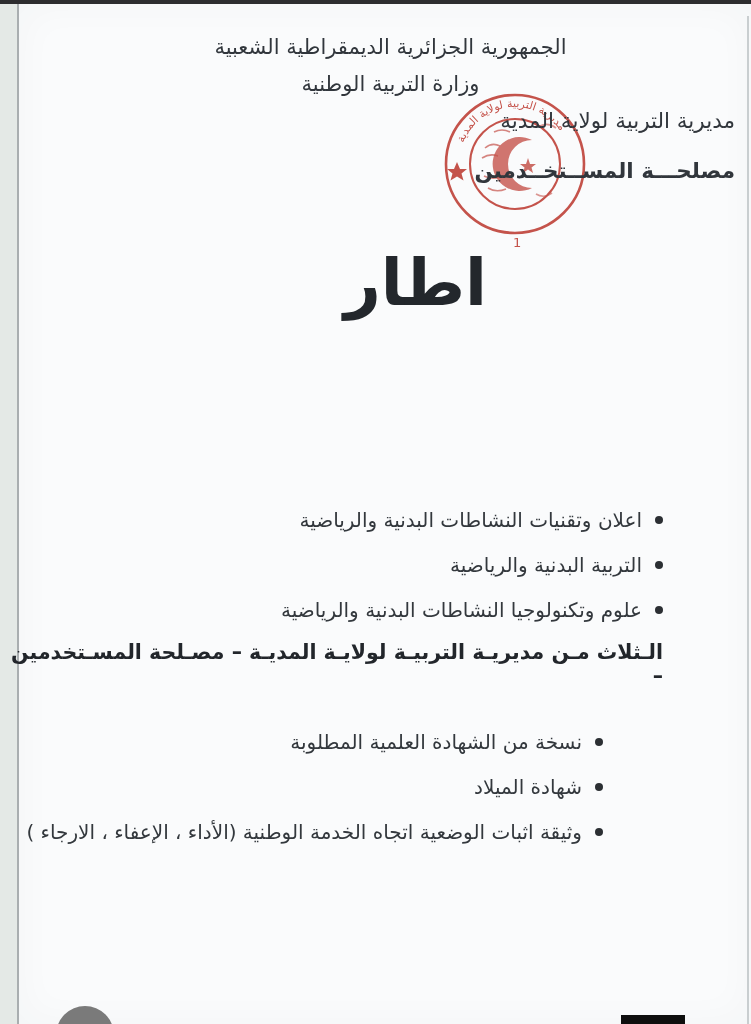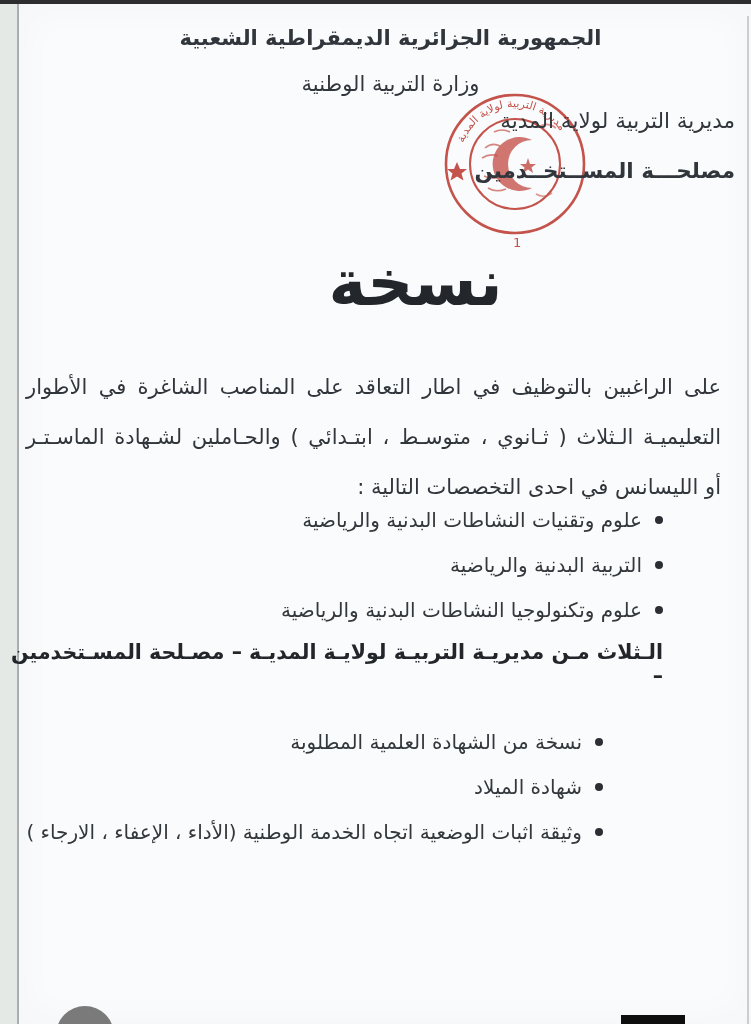--- a/index.html
+++ b/index.html
@@ -33,52 +33,47 @@
 <body>
 
 <div class="page" lang="ar">
   <div class="topbar"></div>
   <div class="left-strip"></div>
 
   <div class="paper">
     <div class="right-edge"></div>
   </div>
 
-  <div class="txt center hline" style="top:26px;font-weight:bold;">الجمهورية الجزائرية الديمقراطية الشعبية</div>
+  <div class="txt center hline" style="top:35px;">الجمهورية الجزائرية الديمقراطية الشعبية</div>
   <div class="txt center hline" style="top:72px;">وزارة التربية الوطنية</div>
   <div class="txt dept hline">مديرية التربية لولاية المدية</div>
   <div class="txt service hline">مصلحـــة المســتخــدمين</div>
 
   <svg class="stamp" viewBox="0 0 150 158">
     <circle cx="75" cy="72" r="69" fill="none" stroke-width="2.6" stroke="#c0453c"></circle>
     <circle cx="75" cy="72" r="45" fill="none" stroke-width="2" stroke="#c0453c"></circle>
     <path id="ringPath" d="M 23 88 A 55 55 0 1 1 127 88" fill="none" stroke="none"></path>
     <text font-size="11" fill="#c0453c">
       <textPath href="#ringPath" startOffset="18%">مديرية التربية لولاية المدية</textPath>
     </text>
     <polygon points="17,70 20,77 27,77 21.5,81.5 23.5,88.5 17,84.5 10.5,88.5 12.5,81.5 7,77 14,77" fill="#c0453c"></polygon>
     <path d="M 92 48 A 27 27 0 1 0 92 96 A 21 21 0 1 1 92 48 Z" opacity=".8" fill="#c0453c"></path>
     <polygon points="88,66 90,72 96,72 91.5,75.5 93,81 88,77.5 83,81 84.5,75.5 80,72 86,72" opacity=".85" fill="#c0453c"></polygon>
     <path d="M 45 56 Q 52 50 60 54 M 42 66 Q 50 61 58 64 M 44 84 Q 52 88 60 85 M 48 96 Q 56 101 66 97 M 54 40 Q 62 36 70 40" fill="none" stroke-width="1.6" opacity=".7" stroke="#c0453c"></path>
     <path d="M 96 102 Q 104 107 112 101 M 100 34 Q 108 30 116 36" fill="none" stroke-width="1.6" opacity=".6" stroke="#c0453c"></path>
     <text x="73" y="155" font-size="13" fill="#c0453c">1</text>
   </svg>
 
-  <div class="txt big-title">نسخة</div>
+  <div class="txt big-title">اطار</div>
 
-  <div class="txt intro">
-    <div class="stretch">على الراغبين بالتوظيف في اطار التعاقد على المناصب الشاغرة في الأطوار</div>
-    <div class="stretch">التعليميـة الـثلاث ( ثـانوي ، متوسـط ، ابتـدائي ) والحـاملين لشـهادة الماسـتـر</div>
-    <div class="rline">أو الليسانس في احدى التخصصات التالية :</div>
-  </div>
 
   <div class="blist list1">
     <div class="bitem">
       <span class="dot"></span>
-      <span>علوم وتقنيات النشاطات البدنية والرياضية</span>
+      <span>اعلان وتقنيات النشاطات البدنية والرياضية</span>
     </div>
     <div class="bitem">
       <span class="dot"></span>
       <span>التربية البدنية والرياضية</span>
     </div>
     <div class="bitem">
       <span class="dot"></span>
       <span>علوم وتكنولوجيا النشاطات البدنية والرياضية</span>
     </div>
   </div>

